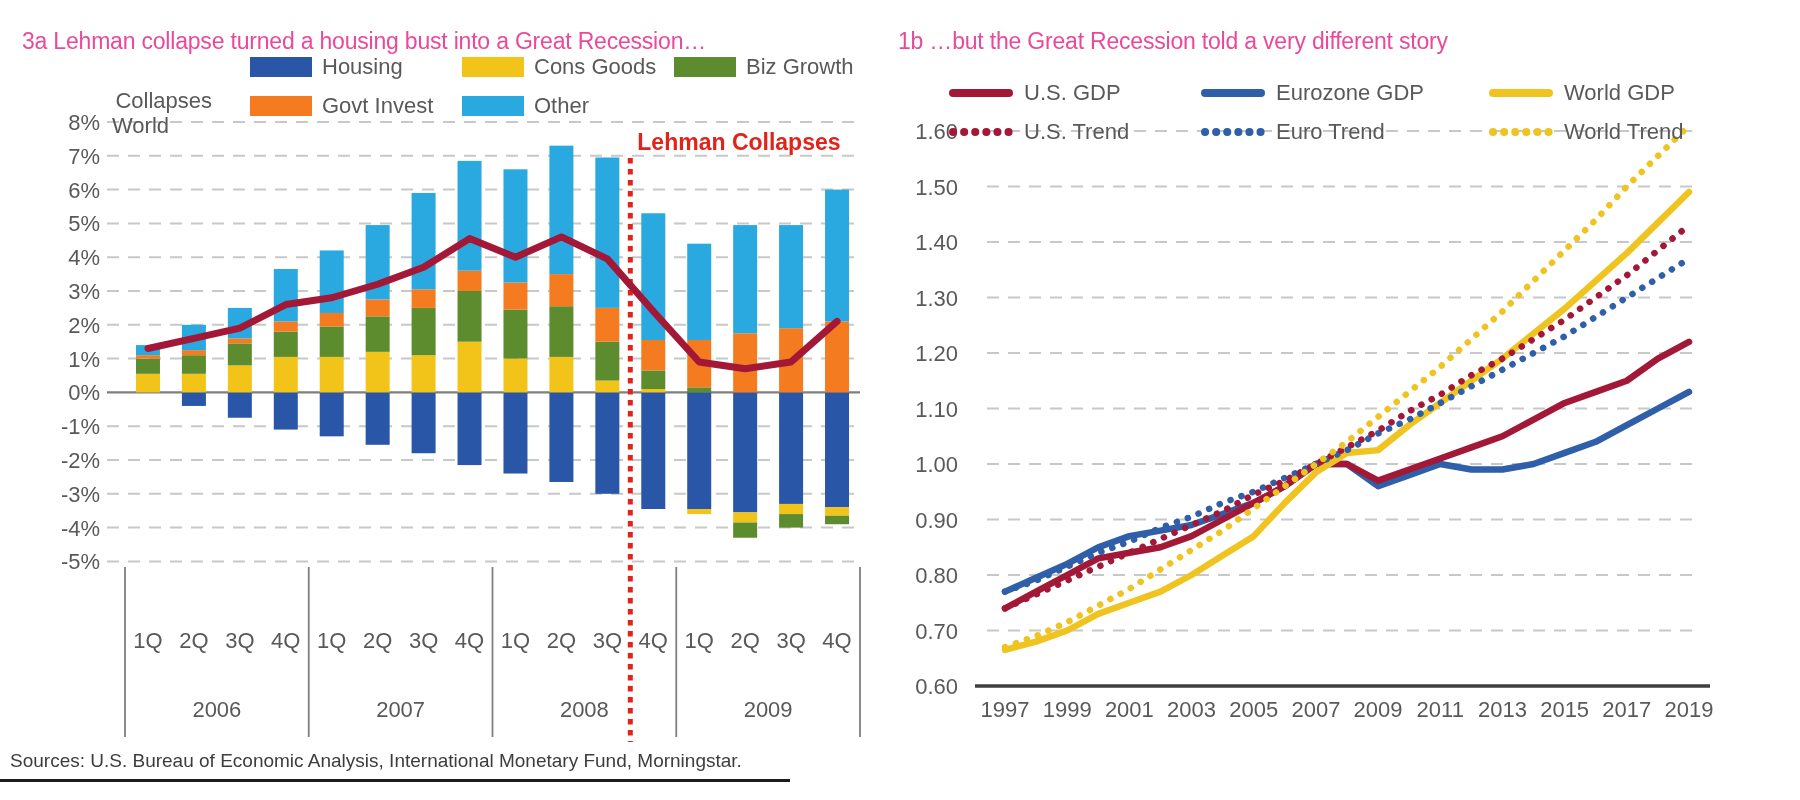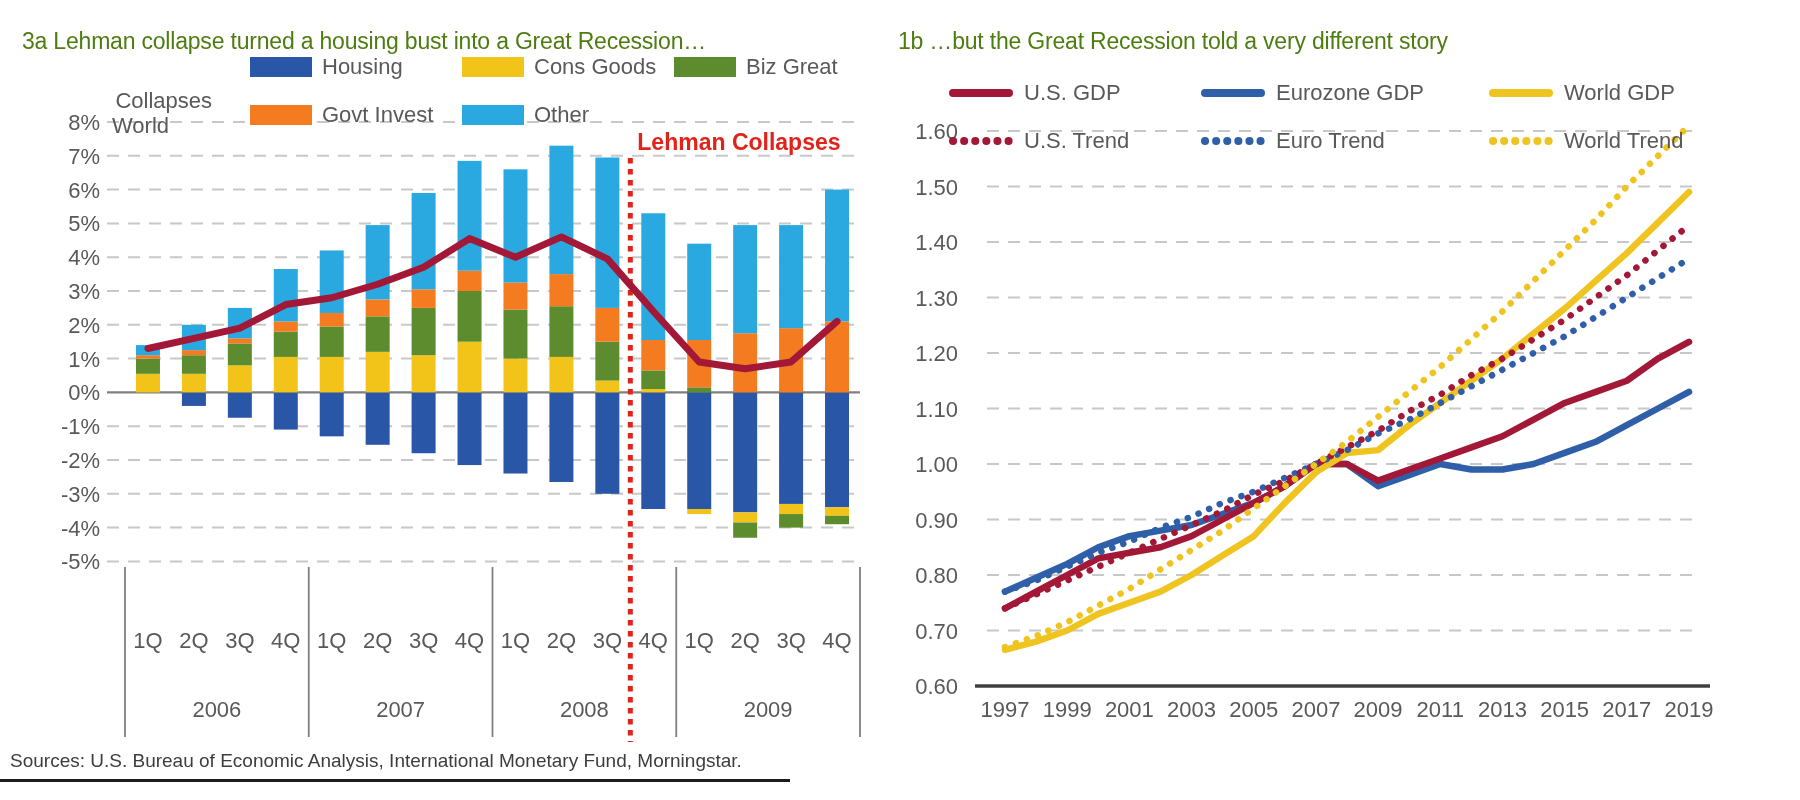--- a/index.html
+++ b/index.html
@@ -1,20 +1,20 @@
 <!DOCTYPE html>
 <html><head>
 <meta charset="utf-8">
 <style>
   html,body{margin:0;padding:0;background:#ffffff;}
   #stage{position:relative;width:1800px;height:800px;background:#ffffff;overflow:hidden;
          font-family:"Liberation Sans", sans-serif;}
-  .chart-title{position:absolute;font-size:23px;color:#4d7c0f;letter-spacing:-0.2px;white-space:nowrap;}
+  .chart-title{position:absolute;font-size:23px;color:#ec4899;letter-spacing:-0.2px;white-space:nowrap;}
   .axis-side-label{position:absolute;font-size:22px;color:#595959;white-space:nowrap;}
-  .legend{position:absolute;display:grid;row-gap:22px;}
+  .legend{position:absolute;display:grid;row-gap:13px;}
   .legend-item{display:flex;align-items:center;gap:10px;white-space:nowrap;}
   .legend-item .lab{font-size:22px;color:#595959;}
   .swatch-rect{width:62px;height:20px;flex:0 0 auto;}
   svg text{font-family:"Liberation Sans", sans-serif;}
   #sources{position:absolute;left:10px;top:750px;font-size:19px;color:#3d3d3d;white-space:nowrap;}
   #sources-rule{position:absolute;left:0;top:779px;width:790px;height:3px;background:#1c1c1c;}
 </style>
 </head>
 <body>
 
@@ -231,21 +231,21 @@
       <div class="legend-item">
         <div class="swatch-rect" style="background: rgb(42, 86, 167);"></div>
         <span class="lab">Housing</span>
       </div>
       <div class="legend-item">
         <div class="swatch-rect" style="background: rgb(242, 195, 25);"></div>
         <span class="lab">Cons Goods</span>
       </div>
       <div class="legend-item">
         <div class="swatch-rect" style="background: rgb(93, 140, 47);"></div>
-        <span class="lab">Biz Great</span>
+        <span class="lab">Biz Growth</span>
       </div>
       <div class="legend-item">
         <div class="swatch-rect" style="background: rgb(244, 123, 32);"></div>
         <span class="lab">Govt Invest</span>
       </div>
       <div class="legend-item">
         <div class="swatch-rect" style="background: rgb(42, 169, 224);"></div>
         <span class="lab">Other</span>
       </div>
     </div>

